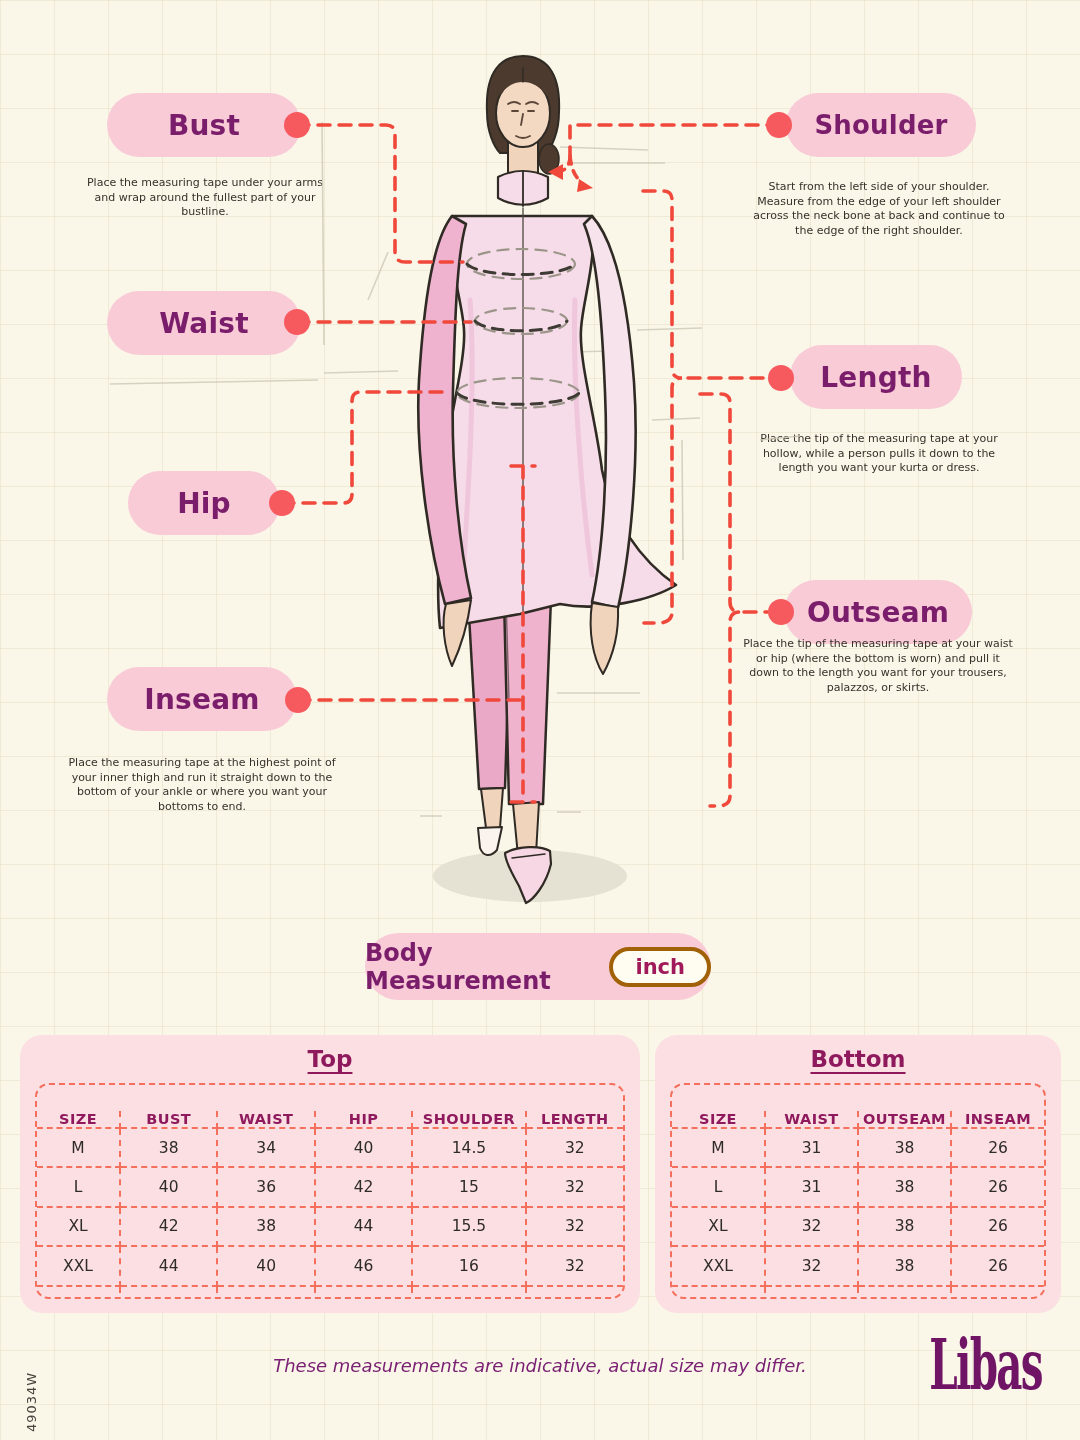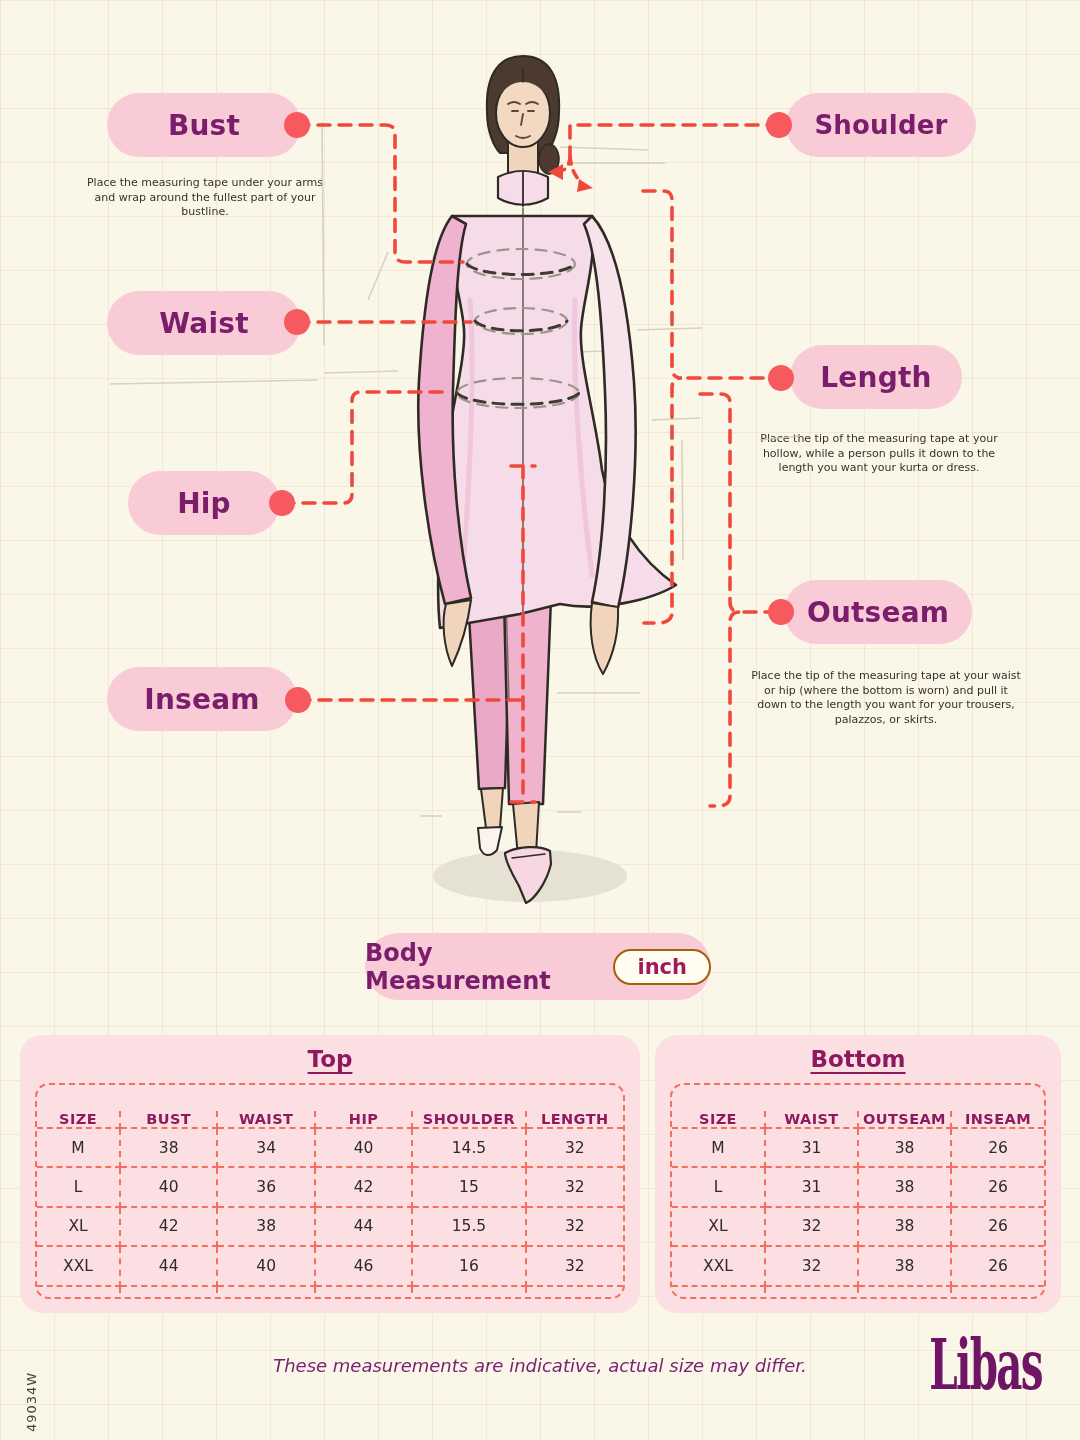--- a/index.html
+++ b/index.html
@@ -26,28 +26,28 @@
 
   
   .desc{position:absolute;text-align:center;color:#37312A;
         font-size:11px;line-height:1.34;z-index:2;}
   .desc-bust    {left:85px; top:176px;width:240px;}
   .desc-waist   {left:70px; top:374px;width:265px;}
   .desc-hip     {left:77px; top:553px;width:252px;}
   .desc-inseam  {left:60px; top:756px;width:284px;}
   .desc-shoulder{left:750px;top:180px;width:258px;}
   .desc-length  {left:747px;top:432px;width:264px;}
-  .desc-outseam {left:742px;top:669px;width:272px;margin-left:8px;}
+  .desc-outseam {left:742px;top:637px;width:272px;}
 
   
   .bm-bar{position:absolute;left:365px;top:933px;width:346px;height:67px;
           background:#F9CBD7;border-radius:999px;display:flex;align-items:center;
           justify-content:center;gap:8px;z-index:2;}
   .bm-label{color:#7A1E6C;font-weight:bold;font-size:24px;}
-  .bm-chip{border:2px solid #a16207;border-radius:999px;background:#FFFDF2;
+  .bm-chip{border:4px solid #a16207;border-radius:999px;background:#FFFDF2;
            color:#A0195A;font-weight:bold;font-size:21px;padding:4px 22px;cursor:pointer;}
 
   
   .panel{position:absolute;background:#FBDFE3;border-radius:22px;z-index:2;}
   .panel-top   {left:20px; top:1035px;width:620px;height:278px;}
   .panel-bottom{left:655px;top:1035px;width:406px;height:278px;}
   .tbl-title{text-align:center;color:#8F195D;font-size:23px;font-weight:bold;
              margin:11px 0 0 0;text-decoration:underline;text-underline-offset:5px;
              text-decoration-thickness:2px;}
   .tbl-box{position:absolute;left:15px;right:15px;top:48px;bottom:14px;
@@ -89,24 +89,26 @@
     <span>Waist</span>
   </div>
 
   <div class="pill pill-hip">
     <span>Hip</span>
   </div>
 
   <div class="pill pill-inseam">
     <span>Inseam</span>
   </div>
+  <div class="desc desc-inseam">Place the measuring tape at the highest point of your inner thigh and run it straight down to the bottom of your ankle or where you want your bottoms to end.</div>
 
   <div class="pill pill-shoulder">
     <span>Shoulder</span>
   </div>
+  <div class="desc desc-shoulder">Start from the left side of your shoulder. Measure from the edge of your left shoulder across the neck bone at back and continue to the edge of the right shoulder.</div>
 
   <div class="pill pill-length">
     <span>Length</span>
   </div>
   <div class="desc desc-length">Place the tip of the measuring tape at your hollow, while a person pulls it down to the length you want your kurta or dress.</div>
 
   <div class="pill pill-outseam">
     <span>Outseam</span>
   </div>
   <div class="desc desc-outseam">Place the tip of the measuring tape at your waist or hip (where the bottom is worn) and pull it down to the length you want for your trousers, palazzos, or skirts.</div>

